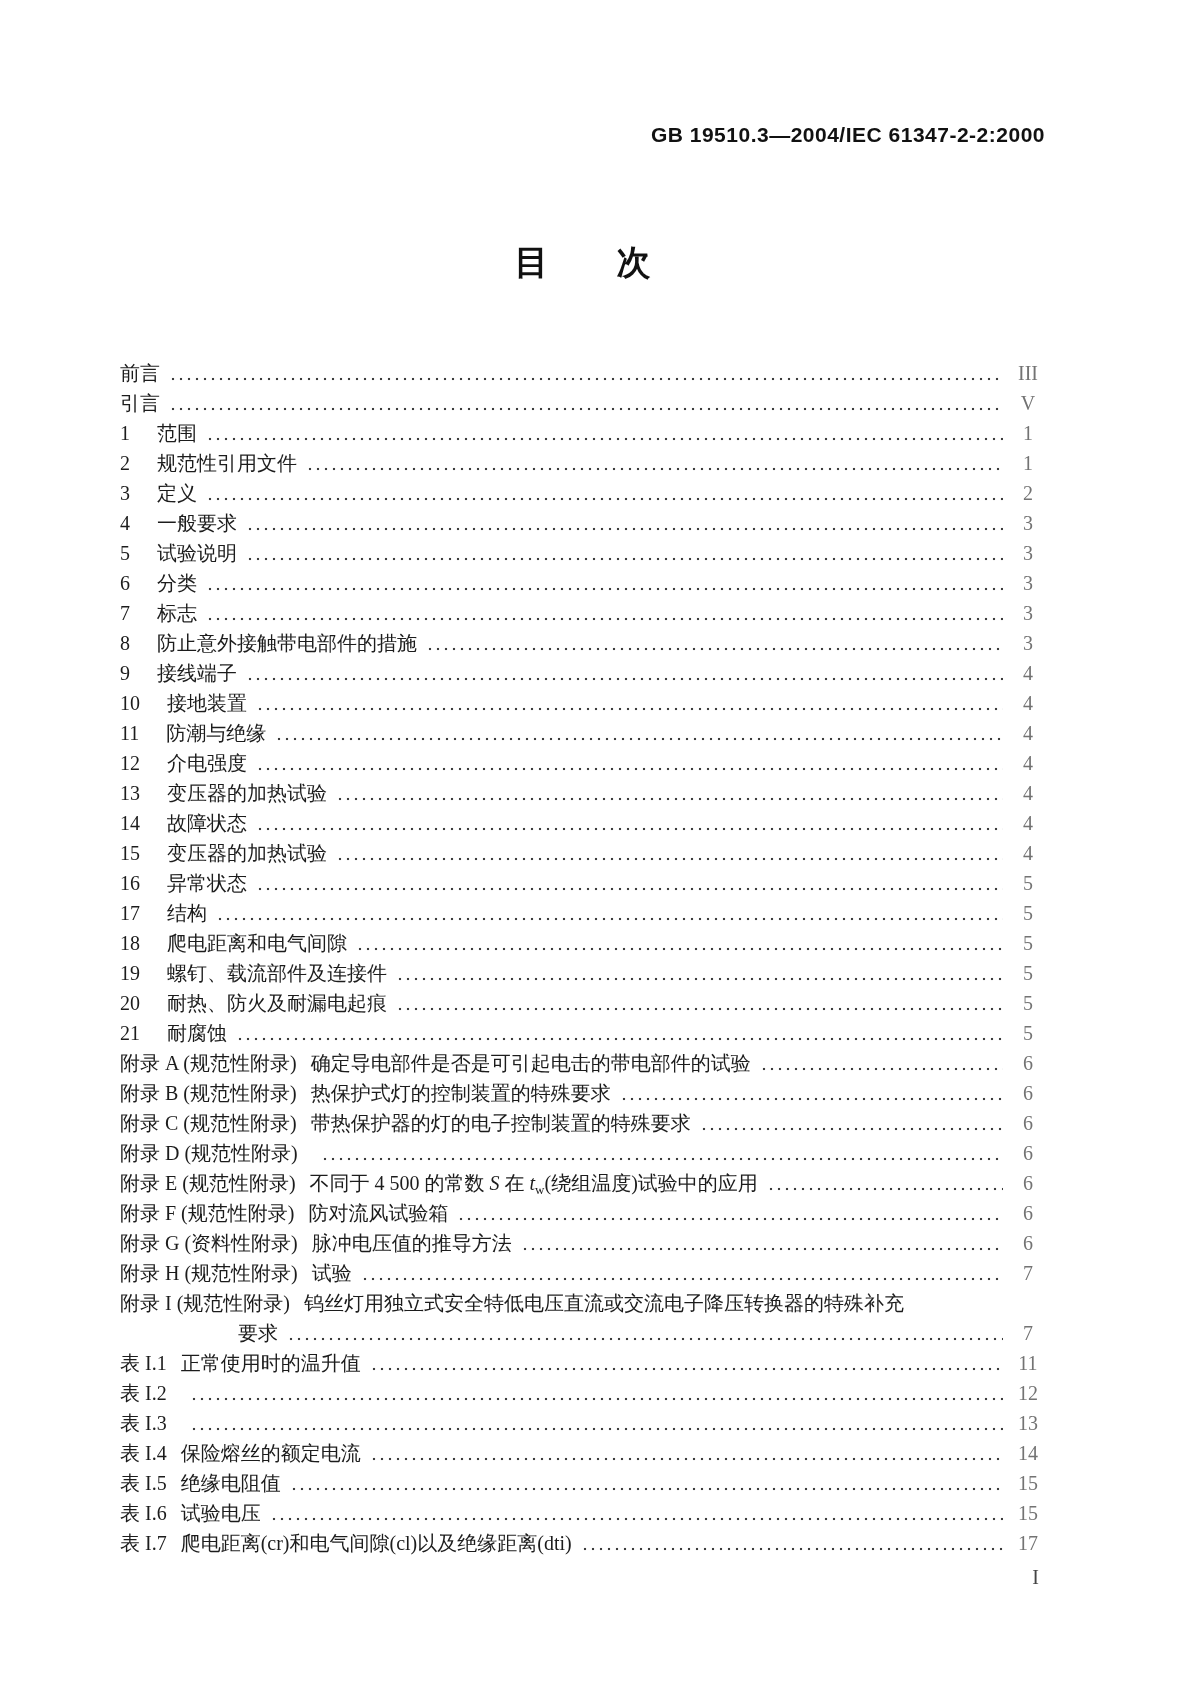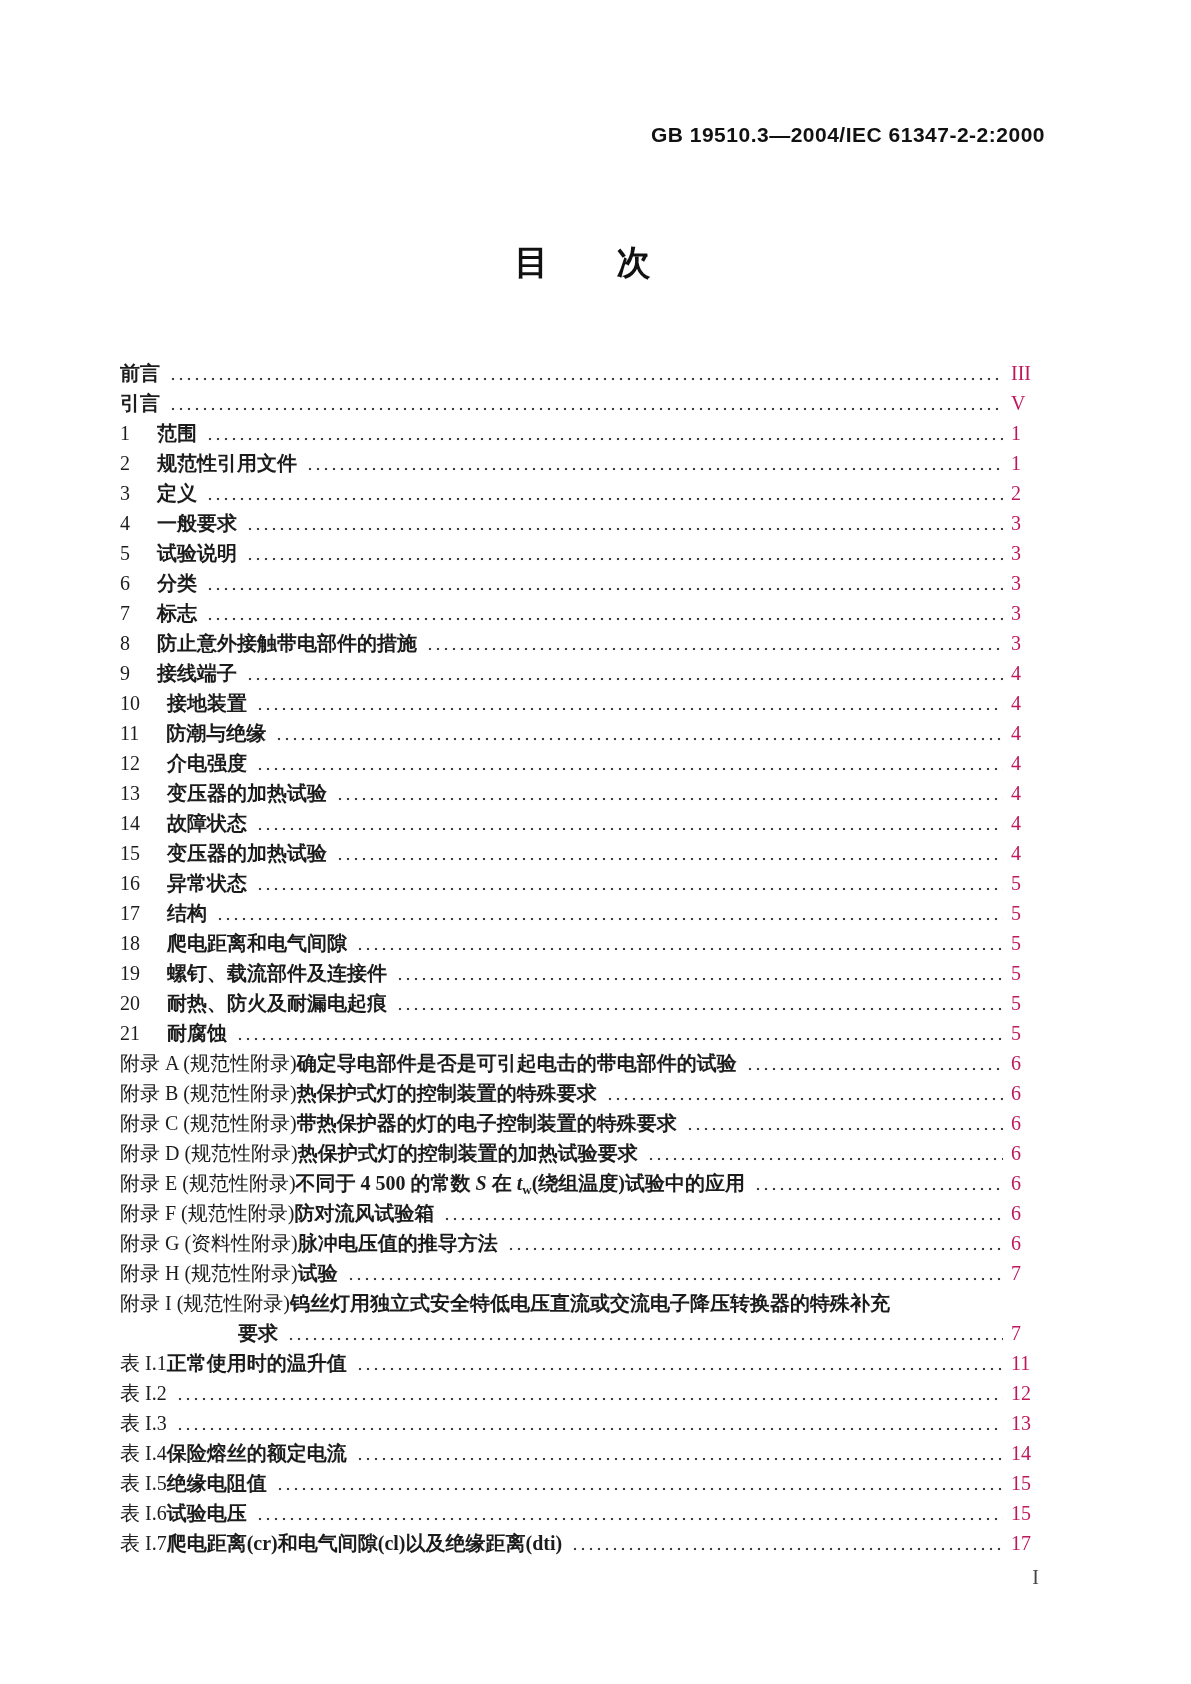--- a/index.html
+++ b/index.html
@@ -39,40 +39,40 @@
     font-size: 20px;
   }
   .toc-row {
     display: flex;
     align-items: baseline;
     height: 30px;
     line-height: 30px;
     white-space: nowrap;
   }
   .toc-row .num { flex: none; margin-right: 27px; }
-  .toc-row .prefix { flex: none; }
-  .toc-row .label { flex: none; font-weight: bold; }
+  .toc-row .prefix { flex: none; margin-right: 14px; }
+  .toc-row .label { flex: none; }
   .k-wrap { padding-left: 118px; }
   .leader {
     flex: 1 1 auto;
     align-self: center;
     height: 10px;
     margin: 0 8px 0 9px;
     position: relative;
     top: 6px;
     background-image: radial-gradient(circle, #3c3c3c 1.15px, transparent 1.6px);
     background-size: 8px 8px;
     background-repeat: repeat-x;
     background-position: left center;
   }
   .pageno {
     flex: none;
     min-width: 34px;
-    text-align: left;
-    color: #be185d;
+    text-align: center;
+    color: #737373;
     font-family: "Liberation Serif", "DejaVu Serif", serif;
   }
   .run-italic { font-style: italic; }
   .run-sub { font-size: 0.65em; position: relative; top: 0.28em; }
   .doc-footer {
     margin-top: 4px;
     text-align: right;
     font-size: 20px;
     line-height: 30px;
     color: #454545;
@@ -237,21 +237,20 @@
         <span class="pageno">6</span>
       </div>
       <div class="toc-row k-appendix">
         <span class="prefix">附录 C (规范性附录)</span>
         <span class="label">带热保护器的灯的电子控制装置的特殊要求</span>
         <span class="leader"></span>
         <span class="pageno">6</span>
       </div>
       <div class="toc-row k-appendix">
         <span class="prefix">附录 D (规范性附录)</span>
-        <span class="label">热保护式灯的控制装置的加热试验要求</span>
         <span class="leader"></span>
         <span class="pageno">6</span>
       </div>
       <div class="toc-row k-appendix">
         <span class="prefix">附录 E (规范性附录)</span>
         <span class="label"><span>不同于 4 500 的常数 </span><span class="run-italic">S</span><span> 在 </span><span class="run-italic">t</span><span class="run-sub">w</span><span>(绕组温度)试验中的应用</span></span>
         <span class="leader"></span>
         <span class="pageno">6</span>
       </div>
       <div class="toc-row k-appendix">

